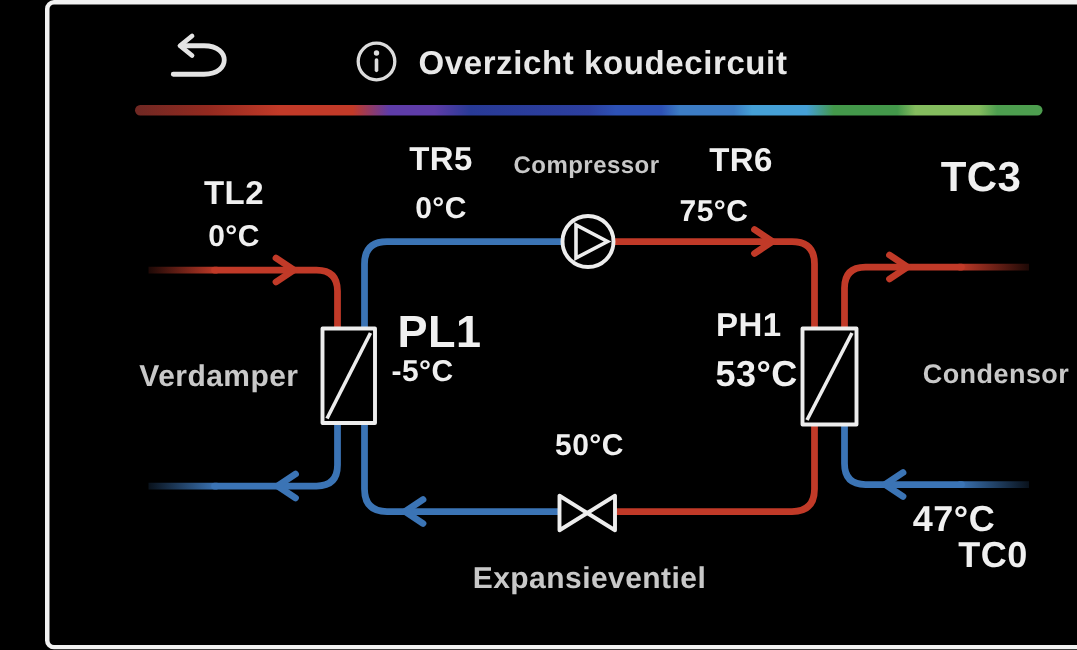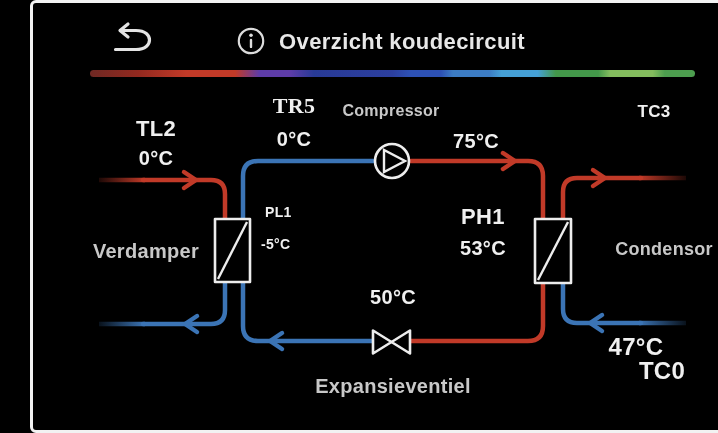--- a/index.html
+++ b/index.html
@@ -117,32 +117,33 @@
 
     <g>
       <path class="sym" d="M 340,327.5 L 340,350.5 L 358.5,339 Z"></path>
       <path class="sym" d="M 377,327.5 L 377,350.5 L 358.5,339 Z"></path>
     </g>
   </svg>
 
   <div class="lbl" style="left:85px;top:114px;width:76px;font-size:22px;">TL2</div>
   <div class="lbl" style="left:85px;top:144px;width:76px;font-size:20px;">0°C</div>
 
-  <div class="lbl" style="left:228px;top:91px;width:66px;font-size:22px;font-family:Liberation Serif, serif;">TR5</div>
+  <div class="lbl" style="left:228px;top:91px;width:66px;font-size:22px;">TR5</div>
   <div class="lbl" style="left:228px;top:125px;width:66px;font-size:20px;">0°C</div>
 
+  <div class="lbl" style="left:426px;top:92px;width:70px;font-size:22px;">TR6</div>
   <div class="lbl" style="left:413px;top:127px;width:60px;font-size:20px;text-align:center;">75°C</div>
 
-  <div class="lbl" style="left:589px;top:100px;width:64px;font-size:17px;">TC3</div>
+  <div class="lbl" style="left:589px;top:100px;width:64px;font-size:28px;">TC3</div>
 
-  <div class="lbl la" style="left:232px;top:202px;width:60px;font-size:14px;">PL1</div>
-  <div class="lbl la" style="left:228px;top:234px;width:64px;font-size:14px;">-5°C</div>
+  <div class="lbl la" style="left:232px;top:202px;width:60px;font-size:30px;">PL1</div>
+  <div class="lbl la" style="left:228px;top:234px;width:64px;font-size:20px;">-5°C</div>
 
-  <div class="lbl la" style="left:428px;top:202px;width:60px;font-size:22px;">PH1</div>
-  <div class="lbl la" style="left:427px;top:234px;width:64px;font-size:20px;">53°C</div>
+  <div class="lbl la" style="left:428px;top:202px;width:60px;font-size:22px;text-align:right;">PH1</div>
+  <div class="lbl la" style="left:444px;top:234px;width:64px;font-size:24px;">53°C</div>
 
   <div class="lbl" style="left:327px;top:283px;width:66px;font-size:20px;">50°C</div>
 
   <div class="lbl" style="left:574px;top:331px;width:58px;font-size:24px;">47°C</div>
   <div class="lbl" style="left:598px;top:355px;width:62px;font-size:24px;">TC0</div>
 
   <div class="lbl eq" style="left:40px;top:237px;width:126px;font-size:20px;text-align:right;">Verdamper</div>
   <div class="lbl eq" style="left:296px;top:99px;width:124px;font-size:16px;">Compressor</div>
   <div class="lbl eq" style="left:568px;top:237px;width:126px;font-size:18px;">Condensor</div>
   <div class="lbl eq" style="left:278px;top:372px;width:164px;font-size:20px;">Expansieventiel</div>

